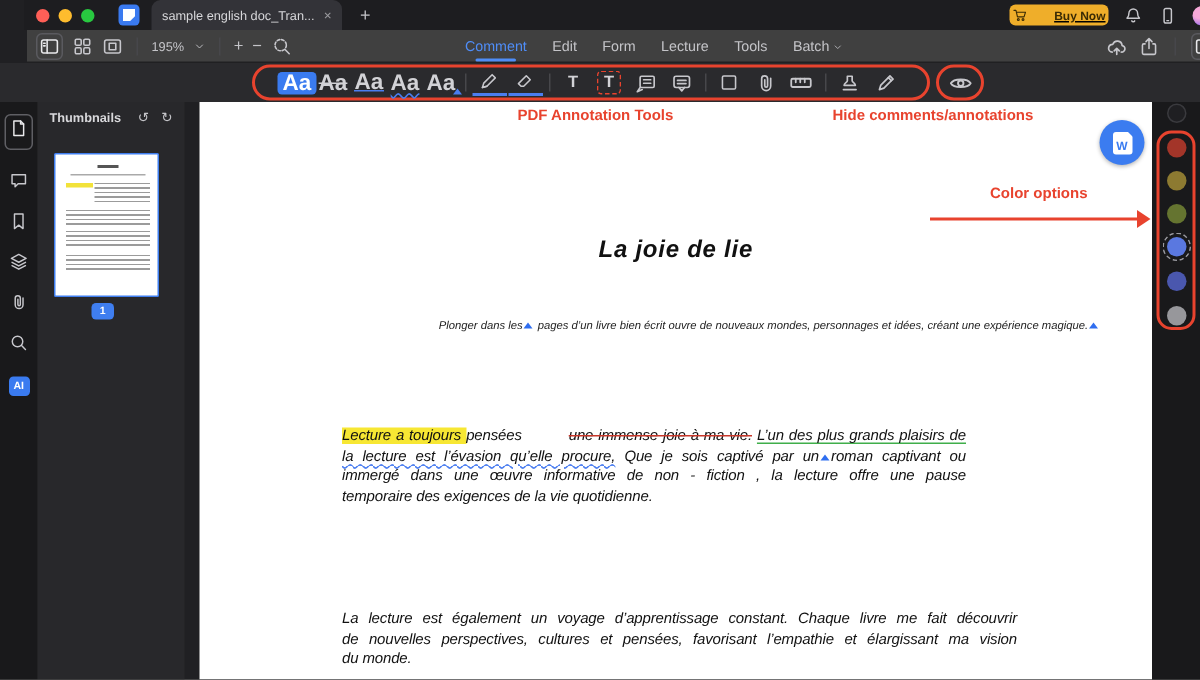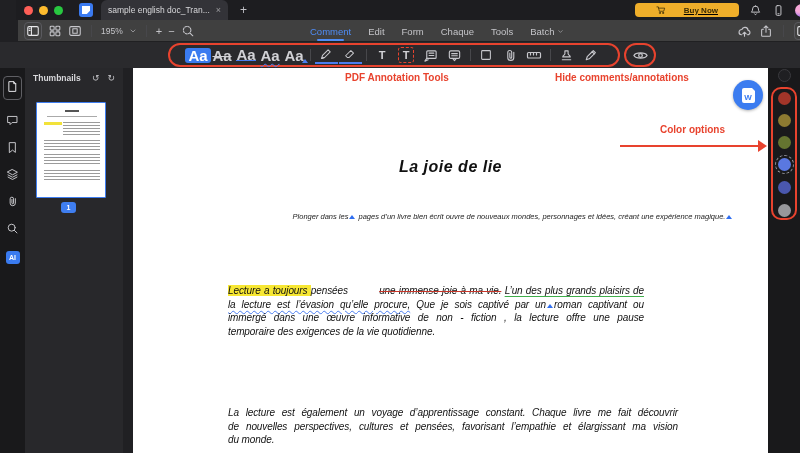--- a/index.html
+++ b/index.html
@@ -17,21 +17,21 @@
     margin:0 8px 0 10px; position:relative; }
   .applogo::after { content:""; position:absolute; left:3px; top:3px; width:8px; height:8px;
     background:#fff; clip-path:polygon(0 0,100% 0,100% 60%,60% 100%,0 100%); }
   .tab { height:20px; min-width:118px; background:#333338; border-radius:6px 6px 0 0;
     display:flex; align-items:center; padding:0 7px; gap:6px; }
   .tab-title { color:#d8d8db; font-size:8.5px; white-space:nowrap; }
   .tab-close { color:#9a9a9e; font-size:9px; cursor:default; }
   .newtab { color:#c2c2c6; font-size:12px; margin-left:12px; }
   .tb-right { margin-left:auto; display:flex; align-items:center; gap:10px; }
   .buynow { display:flex; align-items:center; gap:18px; background:#efae2a;
-    border-radius:4px; height:14px; padding:0 21px;text-decoration:underline; }
+    border-radius:4px; height:14px; padding:0 2px;text-decoration:underline; }
   .buynow span { font-size:8px; font-weight:bold; color:#3a2b05; }
   .avatar { width:13px; height:13px; border-radius:50%;
     background:radial-gradient(circle at 35% 30%, #f7a8d8 0 35%, #9a6cf0 80%); }
 
   
   #toolbar1 { position:absolute; left:0; top:20px; width:800px; height:22px;
     background:#404040; border-bottom:1px solid #202022; display:flex; align-items:center;margin-left:18px; }
   .t1-left { display:flex; align-items:center; gap:6px; padding-left:6px; }
   .boxed { border:1px solid #5a5a5f; border-radius:4px; padding:1px; display:inline-flex; }
   .vdiv { width:1px; height:12px; background:#47474b; margin:0 3px; }
@@ -214,21 +214,21 @@
       <span class="signtxt">−</span>
       <svg class="ic" width="14" height="14" viewBox="0 0 16 16" style="stroke-dasharray:2 1.4">
         <circle cx="7" cy="7" r="4.3"></circle>
           <path d="M10.3 10.3L13.5 13.5" style="stroke-dasharray:0"></path>
       </svg>
     </div>
     <nav class="menus">
       <span class="menu active">Comment</span>
       <span class="menu">Edit</span>
       <span class="menu">Form</span>
-      <span class="menu">Chaque</span>
+      <span class="menu">Lecture</span>
       <span class="menu">Tools</span>
       <span class="menu">
         <span>Batch</span>
         <svg class="ic" width="7" height="7" viewBox="0 0 16 16">
             <path d="M4 6l4 4 4-4"></path>
           </svg>
       </span>
     </nav>
     <div class="t1-right">
       <svg class="ic" width="15" height="15" viewBox="0 0 16 16">

